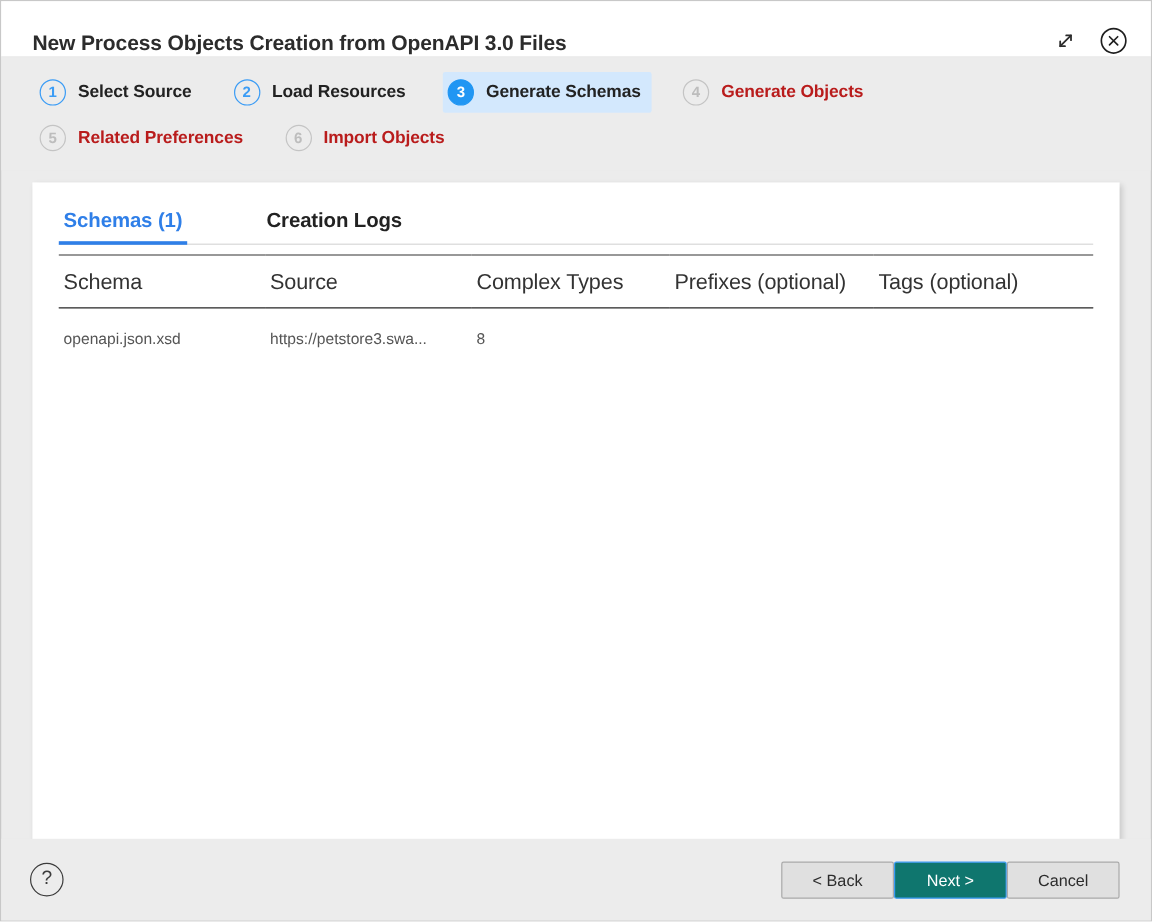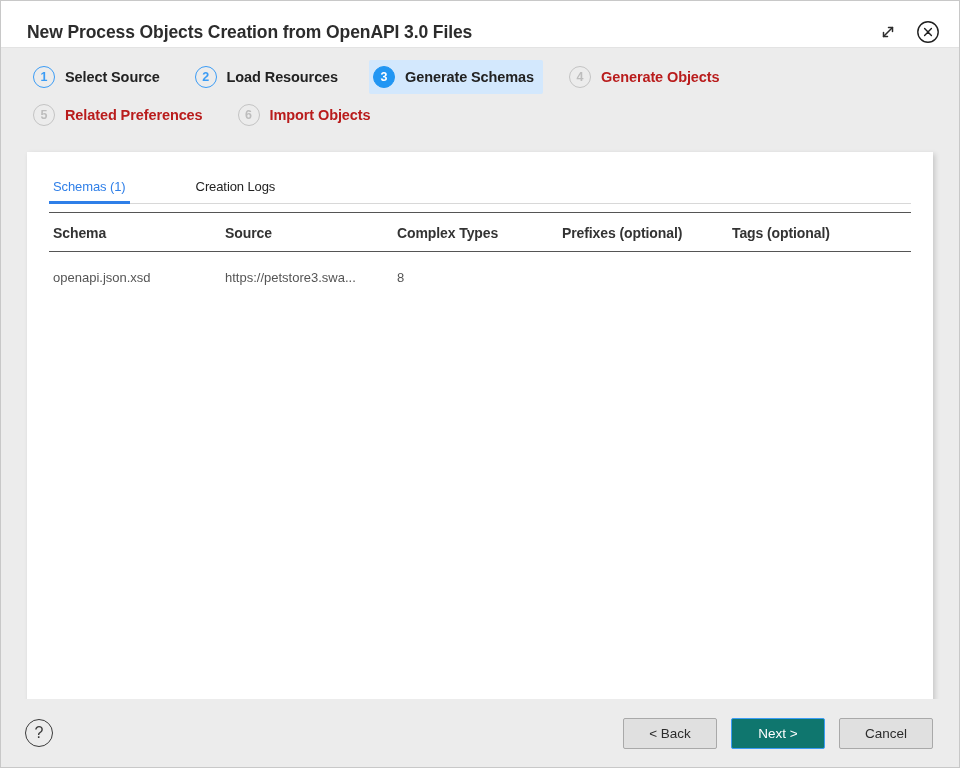--- a/index.html
+++ b/index.html
@@ -25,21 +25,21 @@
     border: 1px solid #c8c8c8;
     display: flex;
     flex-direction: column;
   }
 
   
   .titlebar {
     height: 47px;
     background: #ffffff;
     display: flex;
-    align-items: center;
+    align-items: flex-end;
     padding: 16px 18px 0 26px;
     flex: 0 0 auto;
     border-bottom: 1px solid #e3e3e3;
   }
 
   .title-text {
     font-size: 17.5px;
     font-weight: bold;
     color: #2c2c2c;
     letter-spacing: -0.1px;
@@ -156,22 +156,22 @@
   
   .tabs {
     display: flex;
     align-items: flex-end;
     height: 52px;
     border-bottom: 1px solid #d8d8d8;
     padding-top: 14px;
   }
 
   .tab {
-    font-size: 13px;
-    font-weight: normal;
+    font-size: 17px;
+    font-weight: bold;
     color: #222222;
     padding: 0 4px 9px 4px;
     margin-right: 62px;
     cursor: pointer;
     position: relative;
     letter-spacing: -0.1px;
   }
 
   .tab.active {
     color: #2f7fe8;
@@ -190,22 +190,22 @@
   
   .table {
     width: 100%;
     border-collapse: collapse;
     margin-top: 8px;
     table-layout: fixed;
   }
 
   .table thead th {
     text-align: left;
-    font-size: 14px;
-    font-weight: bold;
+    font-size: 18px;
+    font-weight: normal;
     color: #333333;
     padding: 12px 4px 10px 4px;
     border-top: 1px solid #555555;
     border-bottom: 1px solid #555555;
     letter-spacing: -0.1px;
   }
 
   .table tbody td {
     font-size: 13px;
     color: #555555;
@@ -250,21 +250,20 @@
 
   .footer-spacer { flex: 1 1 auto; }
 
   .btn {
     height: 31px;
     min-width: 94px;
     font-size: 13.5px;
     font-family: "Liberation Sans", sans-serif;
     border-radius: 2px;
     cursor: pointer;
-    margin-left: 14px;
     padding: 0 14px;
   }
 
   .btn-secondary {
     background: #e0e0e0;
     border: 1px solid #a9a9a9;
     color: #2c2c2c;
   }
 
   .btn-primary {

